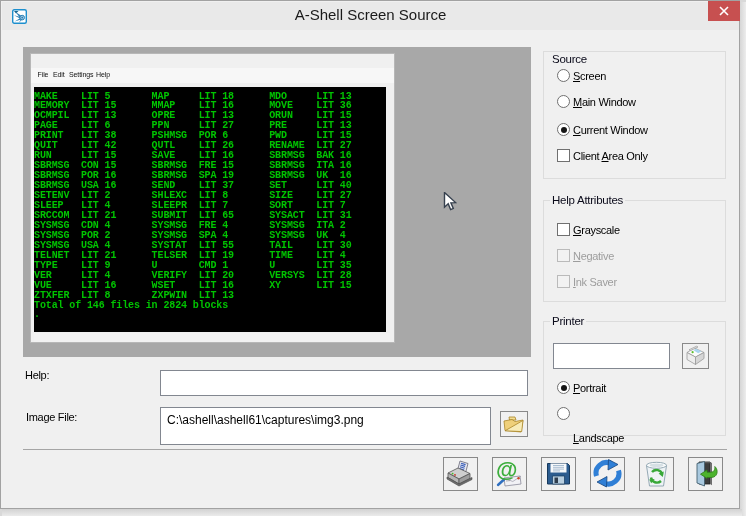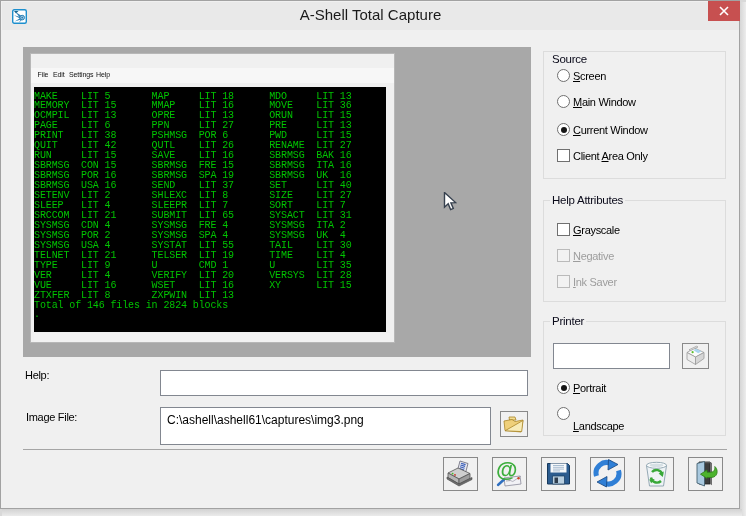--- a/index.html
+++ b/index.html
@@ -29,40 +29,40 @@
 #term{position:absolute;left:29px;top:52px;width:365px;height:290px;background:#f0f0f0;border:1px solid #b7b7b7;box-sizing:border-box;}
 #termtitle{position:absolute;left:0;top:0;width:100%;height:14px;background:#ebebeb;}
 #termname{position:absolute;left:0;top:2px;width:100%;text-align:center;font-size:8px;color:#333;}
 #termicon{position:absolute;left:4px;top:2px;width:10px;height:10px;}
 #termmin{position:absolute;left:318px;top:7px;width:5px;height:1.5px;background:#444;}
 #termmax{position:absolute;left:331px;top:3px;width:5px;height:5px;border:1px solid #444;background:#f7f7f7;}
 #termclose{position:absolute;left:339px;top:1px;width:22px;height:11px;background:#ce5252;}
 #termmenu{position:absolute;left:0;top:14px;width:100%;height:15px;background:#f7f7f7;font-size:7px;letter-spacing:-0.1px;color:#111;}
 #termmenu span{position:absolute;top:3px;}
 #console{position:absolute;left:3px;top:33px;width:352px;height:245px;background:#000;}
-#conpre{position:absolute;left:0px;top:4.5px;margin:0;font-family:"Liberation Mono",monospace;font-size:10px;line-height:9.95px;letter-spacing:-0.12px;color:#00c400;font-weight:normal;white-space:pre;}
+#conpre{position:absolute;left:0px;top:4.5px;margin:0;font-family:"Liberation Mono",monospace;font-size:10px;line-height:9.95px;letter-spacing:-0.12px;color:#00c400;font-weight:bold;white-space:pre;}
 #termscroll{position:absolute;left:355px;top:33px;width:7px;height:245px;background:#f0f0f0;}
 #termstatus{position:absolute;left:3px;top:279px;width:356px;height:9px;background:#f2f2f2;}
 #cursor{position:absolute;left:442px;top:191px;}
 </style>
 </head>
 <body>
 <div id="win">
   <div id="titlebar">
     <svg id="appicon" viewBox="0 0 15 15">
         <rect x="0.7" y="0.7" width="13.6" height="13.6" rx="1.5" fill="#ffffff" stroke="#1d8fce" stroke-width="1.4"></rect>
         <path d="M2 2 L6.5 2 L4 4.5 Z" fill="#16648f"></path>
         <path d="M9.3 6.8 L3.2 2.7 L7.6 8.3 Z" fill="#2a7fb5"></path>
         <path d="M8.6 8 L2 6.2 L8 9.6 Z" fill="#2a7fb5"></path>
         <path d="M8.4 9 L2.6 12.6 L9 10.4 Z" fill="#2a7fb5"></path>
         <path d="M9.4 9.6 L7 13.5 L10.4 10.6 Z" fill="#2a7fb5"></path>
         <circle cx="10.2" cy="8.6" r="2.3" fill="#9ec8e2" stroke="#2a7fb5" stroke-width="1"></circle>
         <circle cx="10.2" cy="8.6" r="0.9" fill="#2a7fb5"></circle>
       </svg>
-    <div id="title">A-Shell Total Capture</div>
+    <div id="title">A-Shell Screen Source</div>
   </div>
   <div id="closebtn">
       <svg width="10" height="10" viewBox="0 0 10 10">
         <path d="M1 1 L9 9 M9 1 L1 9" stroke="#fff" stroke-width="1.6"></path>
       </svg>
     </div>
 
   <div id="preview"></div>
 
   <div id="term">
@@ -146,21 +146,21 @@
         <path d="M9.5 5.2 L12 3.8 L17.4 6.4 L14.2 8.2 Z" fill="#a8d4ef"></path>
         <circle cx="8.6" cy="7.2" r="1.1" fill="#5bbf27"></circle>
         <path d="M3 7.5 L11.5 12 L11.5 19.5 L3 14.5 Z" fill="#ededed" stroke="#9a9a9a" stroke-width="0.8"></path>
         <path d="M11.5 12 L20 7.5 L20 13.5 L11.5 19.5 Z" fill="#d6d6d6" stroke="#9a9a9a" stroke-width="0.8"></path>
         <path d="M5 4.8 L12.5 1.2 L14 2 L6.5 5.6 Z" fill="#e8e8e8" stroke="#9a9a9a" stroke-width="0.7"></path>
       </svg>
     </div>
   <div class="radio sel" style="left:556px;top:380px;"></div>
   <div class="lbl" style="left:572px;top:380px;"><u>P</u>ortrait</div>
   <div class="radio" style="left:556px;top:406px;"></div>
-  <div class="lbl" style="left:572px;top:418px;"><u>L</u>andscape</div>
+  <div class="lbl" style="left:572px;top:430px;"><u>L</u>andscape</div>
 
   <div id="sep"></div>
   <div class="ibtn" id="btn1" style="left:442px;top:456px;">
       <svg width="28" height="27" viewBox="0 0 28 27" style="position:absolute;left:2px;top:2px;">
         <path d="M14 1 L22 3.5 L19.5 13 L11.5 10.5 Z" fill="#e8e8ee" stroke="#667" stroke-width="0.8"></path>
         <path d="M15 3.2 L19.6 4.6 M14.5 5 L19.1 6.4 M14 6.8 L18.6 8.2 M13.5 8.6 L18.1 10" stroke="#3a5fbb" stroke-width="1.1"></path>
         <path d="M2 13 L12 8 L24 13.5 L13 19 Z" fill="#cfcfcf" stroke="#555" stroke-width="0.8"></path>
         <path d="M2 13 L13 19 L13 24 L2 17.5 Z" fill="#b5b5b5" stroke="#555" stroke-width="0.8"></path>
         <path d="M13 19 L24 13.5 L24 18.5 L13 24 Z" fill="#9d9d9d" stroke="#555" stroke-width="0.8"></path>
         <path d="M1 17 L13 24 L26 17.5 L26 19.5 L13 26 L1 19 Z" fill="#6f6f6f" stroke="#444" stroke-width="0.6"></path>

